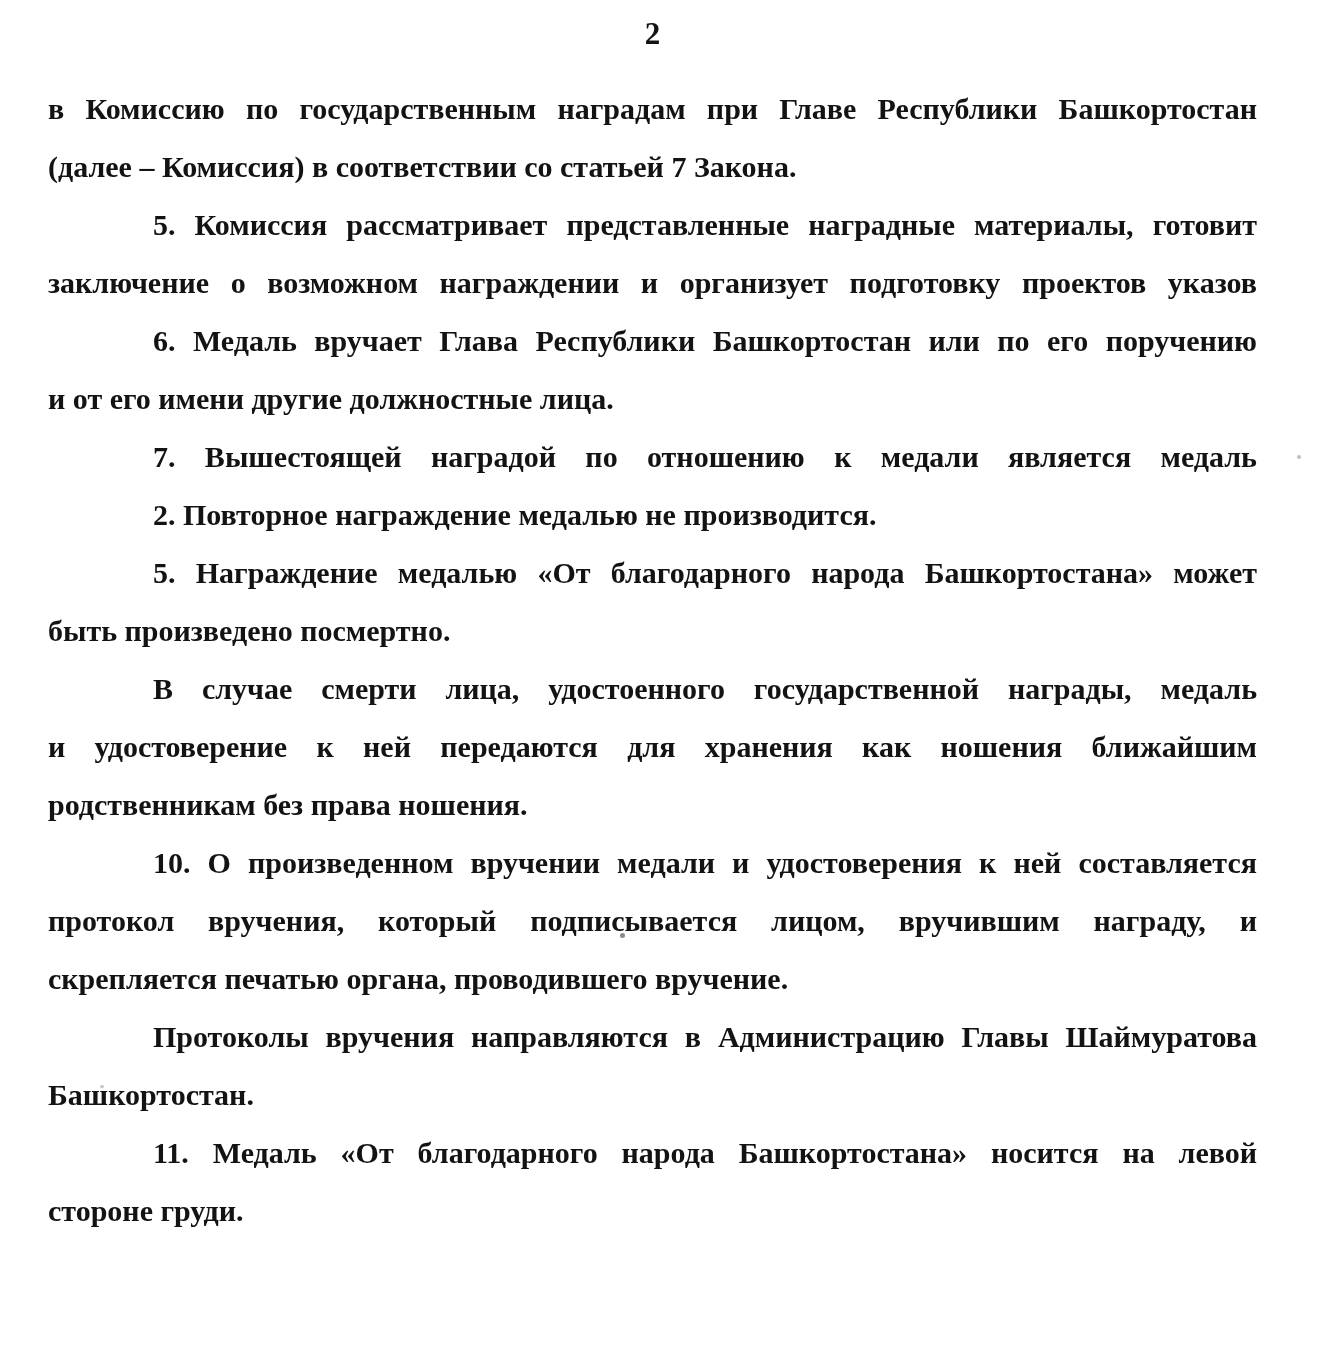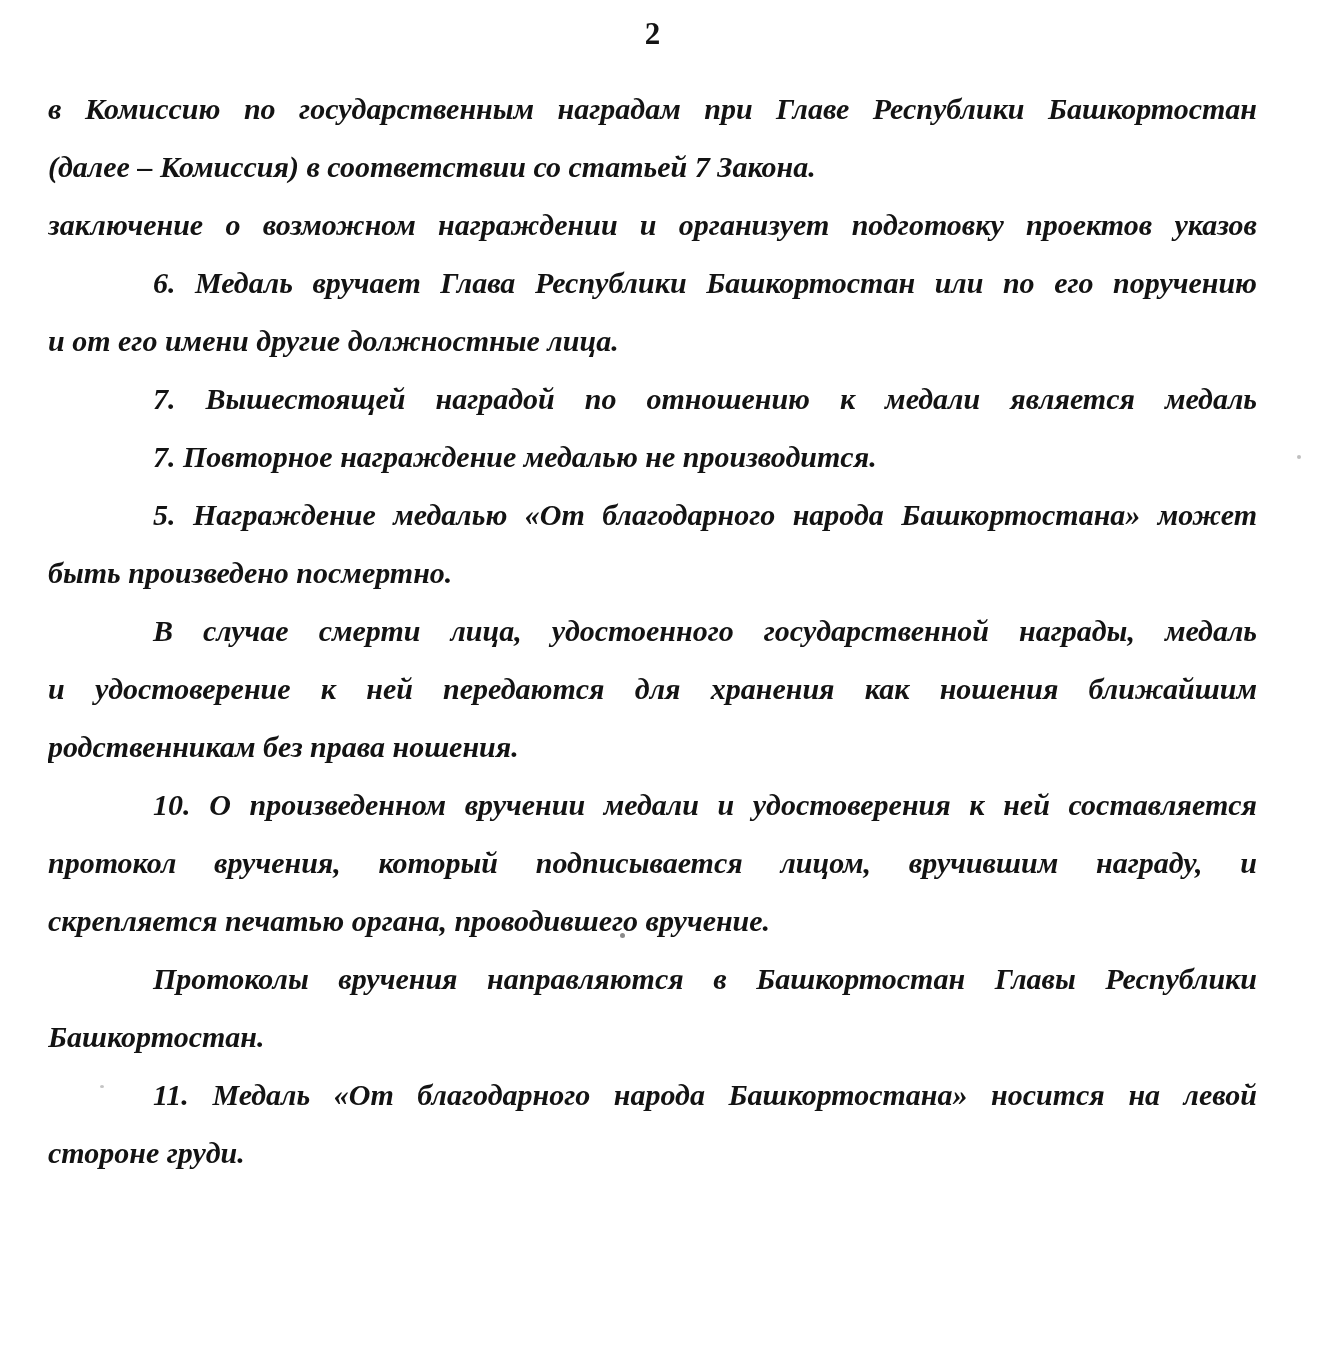--- a/index.html
+++ b/index.html
@@ -26,21 +26,20 @@
   }
   .page-number {
     text-align: center;
     font-size: 31px;
     font-weight: 700;
     line-height: 40px;
     margin-bottom: 26px;
   }
   .text-block {
     width: 1209px;
-    font-style: italic;
   }
   .line {
     font-size: 30px;
     font-weight: 700;
     line-height: 58px;
     height: 58px;
     text-align: justify;
     text-align-last: justify;
     text-justify: inter-word;
     white-space: normal;
@@ -65,34 +64,35 @@
 </head>
 <body>
 
 <div class="page">
 
   <div class="page-number">2</div>
 
   <div class="text-block">
     <div class="line">в Комиссию по государственным наградам при Главе Республики Башкортостан</div>
     <div class="line last">(далее – Комиссия) в соответствии со статьей 7 Закона.</div>
+    <div class="line indent">5. Комиссия рассматривает представленные наградные материалы, готовит</div>
     <div class="line">заключение о возможном награждении и организует подготовку проектов указов</div>
     <div class="line indent">6. Медаль вручает Глава Республики Башкортостан или по его поручению</div>
     <div class="line last">и от его имени другие должностные лица.</div>
     <div class="line indent">7. Вышестоящей наградой по отношению к медали является медаль</div>
-    <div class="line indent last">7. Повторное награждение медалью не производится.</div>
+    <div class="line indent last">2. Повторное награждение медалью не производится.</div>
     <div class="line indent">5. Награждение медалью «От благодарного народа Башкортостана» может</div>
     <div class="line last">быть произведено посмертно.</div>
     <div class="line indent">В случае смерти лица, удостоенного государственной награды, медаль</div>
     <div class="line">и удостоверение к ней передаются для хранения как ношения ближайшим</div>
     <div class="line last">родственникам без права ношения.</div>
     <div class="line indent">10. О произведенном вручении медали и удостоверения к ней составляется</div>
     <div class="line">протокол вручения, который подписывается лицом, вручившим награду, и</div>
     <div class="line last">скрепляется печатью органа, проводившего вручение.</div>
-    <div class="line indent">Протоколы вручения направляются в Башкортостан Главы Республики</div>
+    <div class="line indent">Протоколы вручения направляются в Администрацию Главы Шаймуратова</div>
     <div class="line last">Башкортостан.</div>
     <div class="line indent">11. Медаль «От благодарного народа Башкортостана» носится на левой</div>
     <div class="line last">стороне груди.</div>
   </div>
 
   <span class="speck speck-1"></span>
   <span class="speck speck-2"></span>
   <span class="speck speck-3"></span>
 </div>
 

